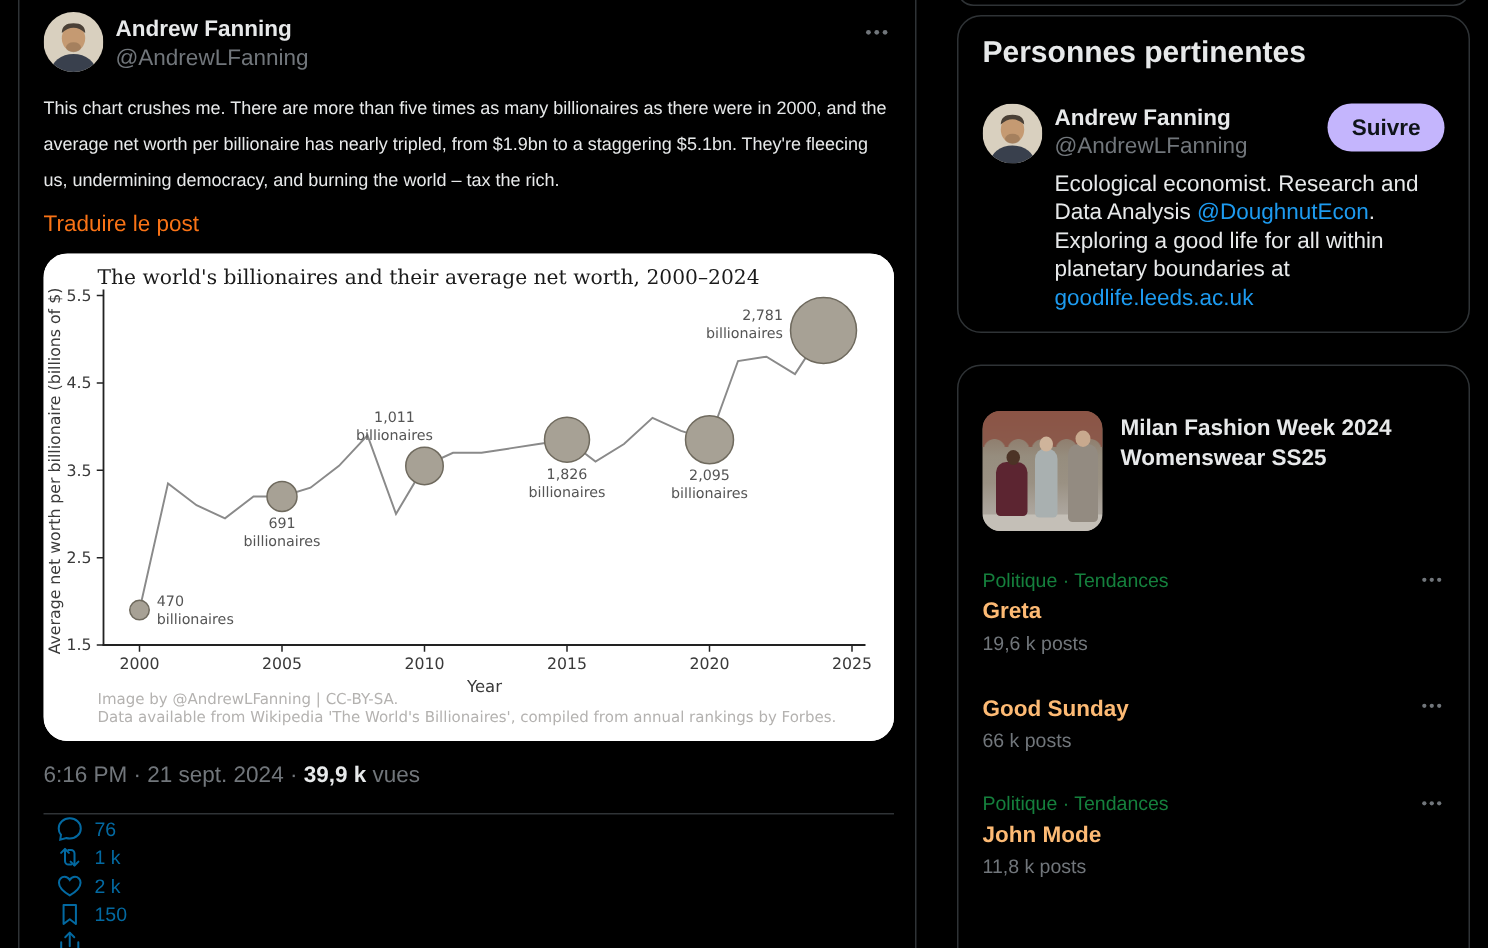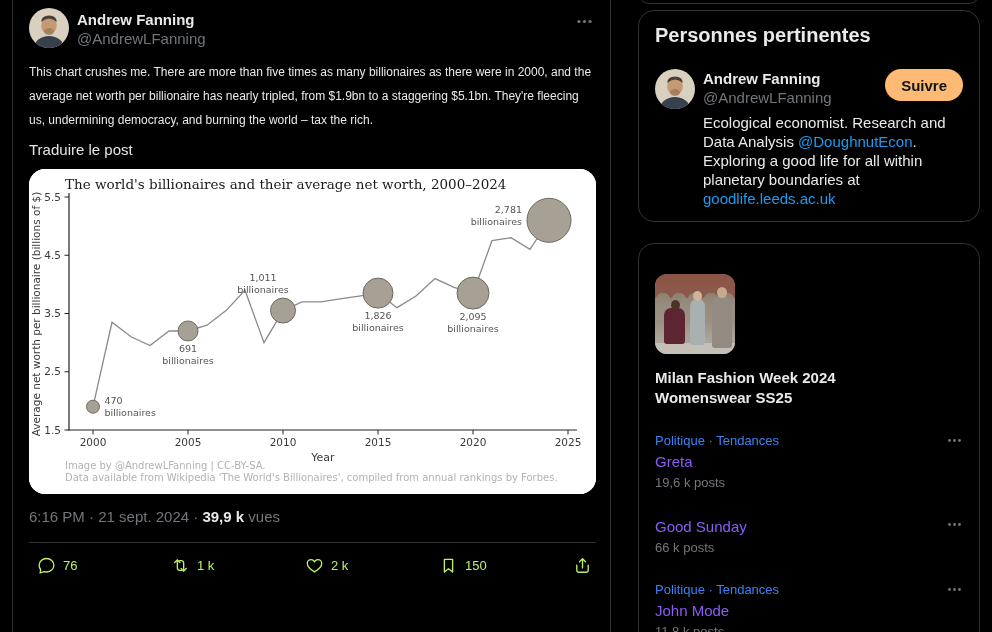--- a/index.html
+++ b/index.html
@@ -11,73 +11,73 @@
               border-left:1px solid #2f3336; border-right:1px solid #2f3336;
               background:#000; }
   .tweet { position:relative; padding:8px 16px 0 16px; }
   .tw-head { display:flex; align-items:flex-start; gap:8px; }
   .avatar { width:40px; height:40px; border-radius:50%; overflow:hidden; flex:0 0 40px; }
   .tw-names { display:flex; flex-direction:column; padding-top:2px; }
   .tw-name { color:#e7e9ea; font-size:15px; font-weight:bold; line-height:19px; }
   .tw-handle { color:#71767b; font-size:15px; line-height:19px; }
   .more-btn { position:absolute; right:16px; top:12px; color:#71767b; cursor:pointer; }
   .tw-text { margin-top:12px; color:#e7e9ea; font-size:12px; line-height:24px; width:567px; }
-  .translate { margin-top:8px; color:#e5e5e5; font-size:15px; line-height:20px; cursor:pointer; display:inline-block; }
+  .translate { margin-top:8px; color:#f97316; font-size:15px; line-height:20px; cursor:pointer; display:inline-block; }
   .chart-card { margin-top:9px; width:567px; height:325px; background:#fff; border-radius:16px; overflow:hidden; }
   .tw-meta { margin-top:13px; font-size:15px; line-height:20px; color:#71767b; }
   .tw-meta .views { color:#e7e9ea; font-weight:bold; }
   .tw-divider { margin-top:15px; border-top:1px solid #2f3336; width:567px; }
-  .tw-actions { display:flex; align-items:center; height:44px; width:567px; color:#bef264; }
+  .tw-actions { display:flex; align-items:flex-start; height:44px; width:567px; color:#0369a1;flex-direction:column; }
   .act { flex:1; display:flex; align-items:center; gap:7px; font-size:13px; padding-left:8px; cursor:pointer; }
   .act.share { flex:0 0 auto; padding-right:4px; }
   .act svg { display:block; }
 
   
   .ctitle { font:13.5px "DejaVu Serif", serif; fill:#1a1a1a; }
   .tick   { font:10.5px "DejaVu Sans", sans-serif; fill:#3a3a3a; }
   .xlab   { font:11px "DejaVu Sans", sans-serif; fill:#3a3a3a; }
   .blab   { font:9.5px "DejaVu Sans", sans-serif; fill:#555; }
   .foot   { font:10px "DejaVu Sans", sans-serif; fill:#b4b2b0; }
 
   
   .sidebar { position:absolute; left:638px; top:0; width:392px; height:632px; }
   .card { border:1px solid #2f3336; border-radius:16px; background:#000; position:absolute; width:342px; }
   .card-partial { top:-18px; height:22px; }
   .card-who { top:10px; height:212px; padding:12px 16px; }
   .card-title { color:#e7e9ea; font-size:20px; font-weight:800; line-height:24px; }
   .who-row { margin-top:22px; display:flex; align-items:flex-start; }
   .who-names { margin-left:8px; flex:1; }
-  .follow-btn { background:#fdba74; color:#0f1419; font-size:15px; font-weight:bold;
+  .follow-btn { background:#c4b5fd; color:#0f1419; font-size:15px; font-weight:bold;
                 border:none; border-radius:16px; height:32px; padding:0 16px; cursor:pointer; }
   .who-bio { margin-left:48px; margin-top:4px; width:262px; color:#e7e9ea; font-size:15px; line-height:19px; }
   .link { color:#1d9bf0; cursor:pointer; }
 
   .card-trends { top:243px; height:420px; padding:12px 16px; }
-  .event-row { margin-top:18px; display:flex; gap:12px;flex-direction:column; }
+  .event-row { margin-top:18px; display:flex; gap:12px; }
   .event-thumb { width:80px; height:80px; border-radius:12px; overflow:hidden; position:relative; flex:0 0 80px;
                  background:linear-gradient(180deg,#94604e 0%,#8f7d6d 22%,#968d7e 38%,#9a9183 60%,#a9a299 80%,#b5afa8 100%); }
   .arches { position:absolute; top:0; left:0; right:0; height:24px;
             background:radial-gradient(circle 8px at 8px 26px, rgba(0,0,0,0) 7px, #8a5244 7.5px);
             background-size:16px 24px; background-repeat:repeat-x; opacity:.85; }
   .floor { position:absolute; bottom:0; left:0; right:0; height:11px; background:#c4bfb7; }
   .fig { position:absolute; border-radius:7px 7px 3px 3px; }
   .fig-head { position:absolute; border-radius:50%; }
   .f1 { left:9px; bottom:10px; width:21px; height:36px; background:#5c2531; }
   .f1h { left:16px; bottom:44px; width:9px; height:10px; background:#4c3326; }
   .f2 { left:35px; bottom:9px; width:15px; height:46px; background:#a9b0b0; }
   .f2h { left:38px; bottom:53px; width:9px; height:10px; background:#cfb49b; }
   .f3 { left:57px; bottom:6px; width:20px; height:52px; background:#938b81; }
   .f3h { left:62px; bottom:56px; width:10px; height:11px; background:#c8a98e; }
   .event-text { padding-top:2px; }
   .event-title { color:#e7e9ea; font-size:15px; font-weight:bold; line-height:20px; width:220px; }
   .event-sub { margin-top:4px; color:#71767b; font-size:13px; line-height:18px; }
   .trend { position:relative; margin-top:24px; }
   .trend:first-of-type { margin-top:23px; }
-  .trend-cat { color:#3b82f6; font-size:13px; line-height:17px; }
-  .trend-name { color:#8b5cf6; font-size:15px; font-weight:normal; line-height:21px; margin-top:2px; }
+  .trend-cat { color:#15803d; font-size:13px; line-height:17px; }
+  .trend-name { color:#fdba74; font-size:15px; font-weight:bold; line-height:21px; margin-top:2px; }
   .trend-posts { color:#71767b; font-size:13px; line-height:18px; margin-top:2px; }
   .trend-more { position:absolute; right:0; top:0; color:#71767b; cursor:pointer; }
 </style>
 </head>
 <body>
 
 <div class="main-col">
   <div class="tweet">
 
     <div class="tw-head">

